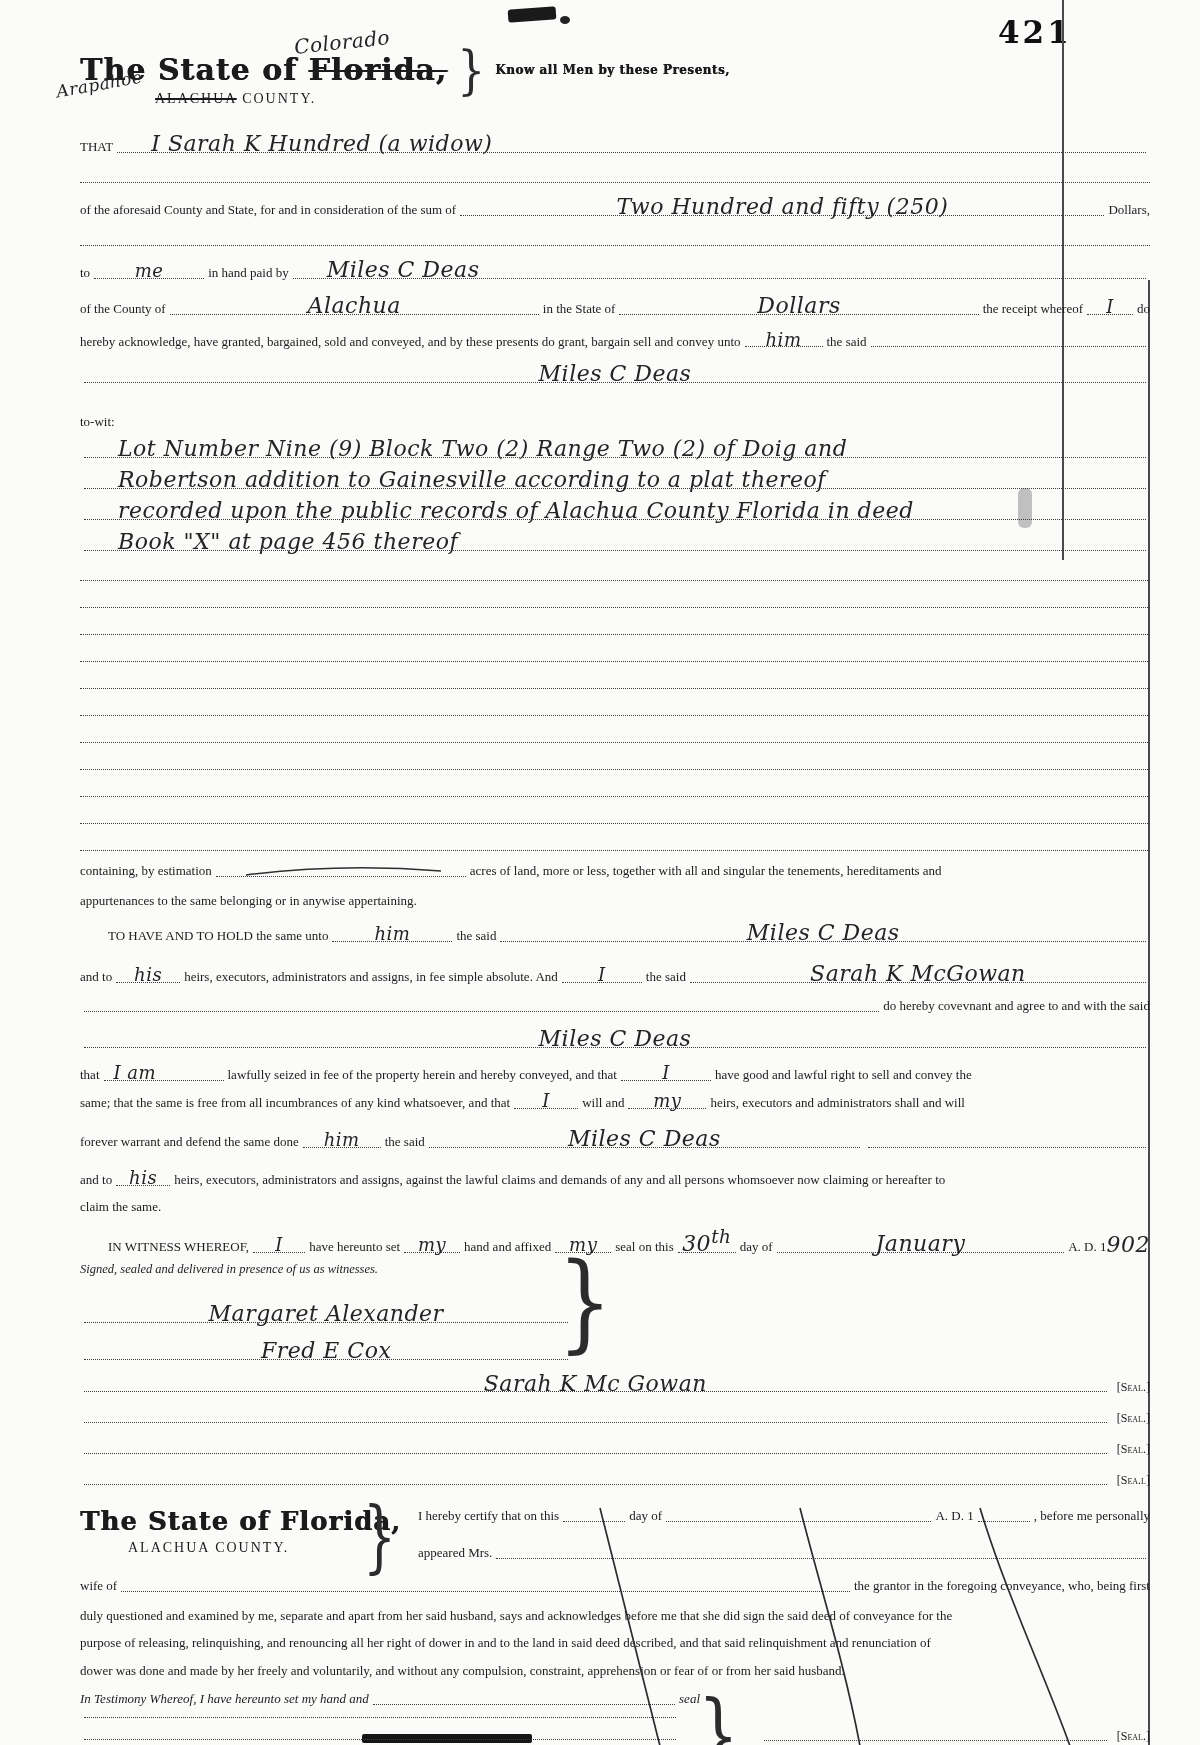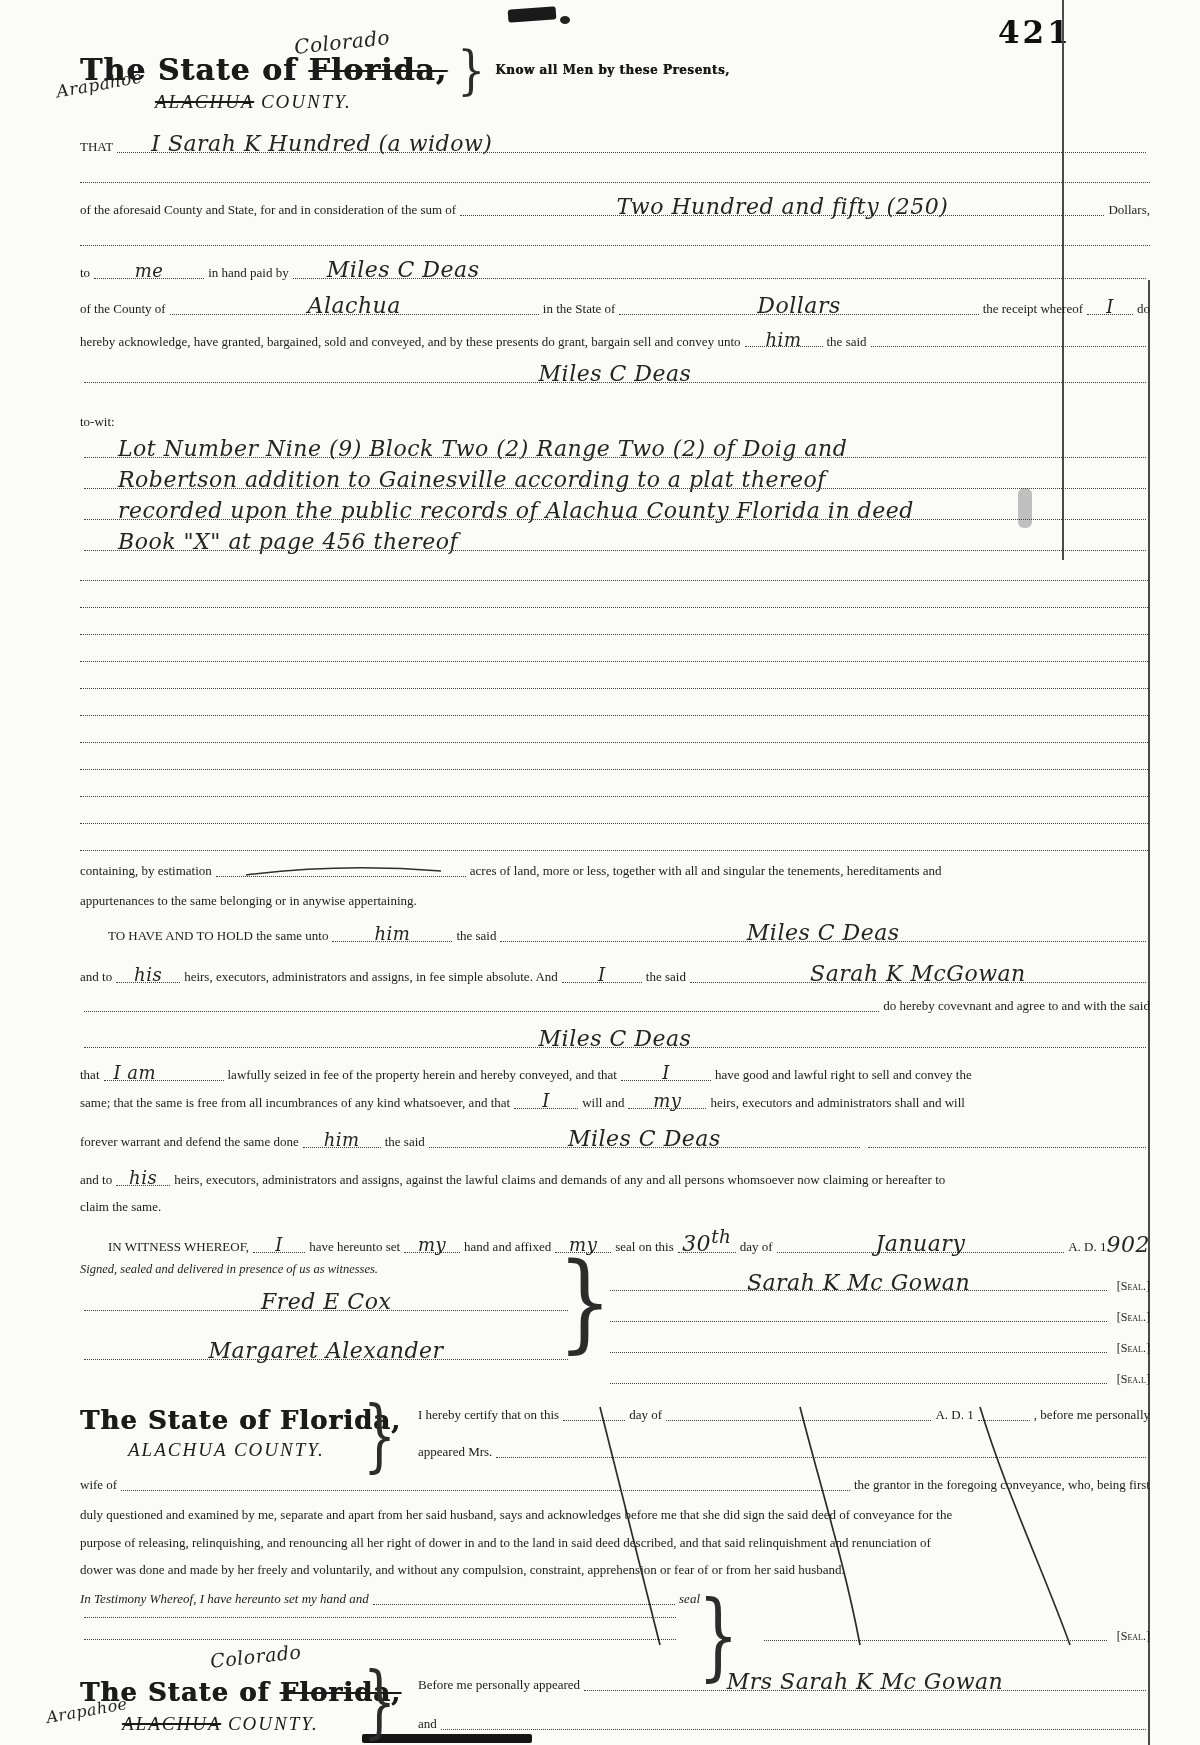--- a/index.html
+++ b/index.html
@@ -19,21 +19,21 @@
   .bottom-smudge{position:absolute;left:362px;top:1734px;width:170px;height:9px;background:#161616;border-radius:2px;}
   .smudge2{position:absolute;left:1018px;top:488px;width:14px;height:40px;background:#9a9a9a;border-radius:6px;opacity:.6;}
 
   .doc{position:absolute;left:80px;top:44px;width:1070px;}
 
   .goth{font-family:"DejaVu Serif",serif;font-weight:700;font-size:30px;letter-spacing:1px;
     text-shadow:.6px 0 currentColor;white-space:nowrap;}
   .goth.sm{font-size:26px;}
   .know{font-family:"DejaVu Serif",serif;font-weight:700;font-size:12px;letter-spacing:.5px;
     text-shadow:.4px 0 currentColor;white-space:nowrap;}
-  .countyline{font-size:19px;letter-spacing:2px;font-style:italic;}
+  .countyline{font-size:14px;letter-spacing:2px;}
   .strike{text-decoration:line-through;text-decoration-thickness:2px;}
   .brace{font-family:"DejaVu Serif",serif;font-weight:400;color:#2c2c2c;display:inline-block;}
 
   .row{display:flex;align-items:flex-end;font-size:13px;line-height:1.3;margin-top:9px;}
   .p{white-space:nowrap;}
   .pline{font-size:13px;line-height:1.35;margin-top:9px;}
   .it{font-style:italic;}
   .fill{flex:1 1 auto;border-bottom:1.6px dotted #3c3c3c;margin:0 4px 3px;min-width:12px;}
   .dseg{flex:0 0 auto;border-bottom:1.6px dotted #3c3c3c;margin:0 4px 3px;}
   .hwfill{flex:1 1 auto;border-bottom:1.6px dotted #3c3c3c;margin:0 4px 3px;text-align:center;min-width:30px;}
@@ -46,21 +46,21 @@
   .dotline{border-bottom:1.6px dotted #3c3c3c;height:26px;}
   .sc{font-variant:small-caps;}
 
   .hdr1{position:relative;height:76px;}
   .colo{position:absolute;left:214px;top:-12px;transform:rotate(-6deg);font-size:20px;}
   .arap{position:absolute;left:-24px;top:32px;transform:rotate(-10deg);font-size:17px;}
   .hdrline{display:flex;align-items:center;}
   .hdr-brace{font-size:44px;transform:scaleY(1.2);margin:0 10px;}
   .hdr-county{margin-left:75px;margin-top:-4px;}
 
-  .twocol{display:flex;margin-top:6px;}
+  .twocol{display:flex;margin-top:6px;flex-direction:column;}
   .wleft{width:46%;position:relative;padding-right:34px;}
   .wbrace{position:absolute;right:-6px;top:-4px;font-size:86px;transform:scaleY(1.25);line-height:1;}
   .wright{flex:1;}
   .sealrow{display:flex;align-items:flex-end;margin-top:6px;font-size:12px;}
   .sealrow .lbl{margin-left:6px;white-space:nowrap;}
 
   .sec{position:relative;}
   .sechdr{width:312px;flex:0 0 auto;position:relative;}
   .secflex{display:flex;align-items:flex-start;}
   .secright{flex:1;margin-left:26px;}
@@ -228,25 +228,25 @@
       <span class="p">day of</span>
       <span class="hwfill"><span class="hw hw-lg">January</span></span>
       <span class="p">A. D. 1</span>
         <span class="hw hw-lg">902</span>
     </div>
 
     <div class="twocol">
       <div class="wleft">
         <div class="it" style="font-size:12.5px">Signed, sealed and delivered in presence of us as witnesses.</div>
         <span class="brace wbrace">}</span>
+        <div class="row" style="margin-top:22px">
+          <span class="hwfill"><span class="hw hw-lg">Margaret Alexander</span></span>
+        </div>
         <div class="row" style="margin-top:10px">
           <span class="hwfill"><span class="hw hw-lg">Fred E Cox</span></span>
-        </div>
-        <div class="row" style="margin-top:22px">
-          <span class="hwfill"><span class="hw hw-lg">Margaret Alexander</span></span>
         </div>
       </div>
       <div class="wright">
         <div class="sealrow">
           <span class="hwfill"><span class="hw hw-lg">Sarah K Mc Gowan</span></span>
           <span class="lbl sc">[Seal.]</span>
         </div>
         <div class="sealrow" style="margin-top:16px">
           <span class="fill"></span>
           <span class="lbl sc">[Seal.]</span>

